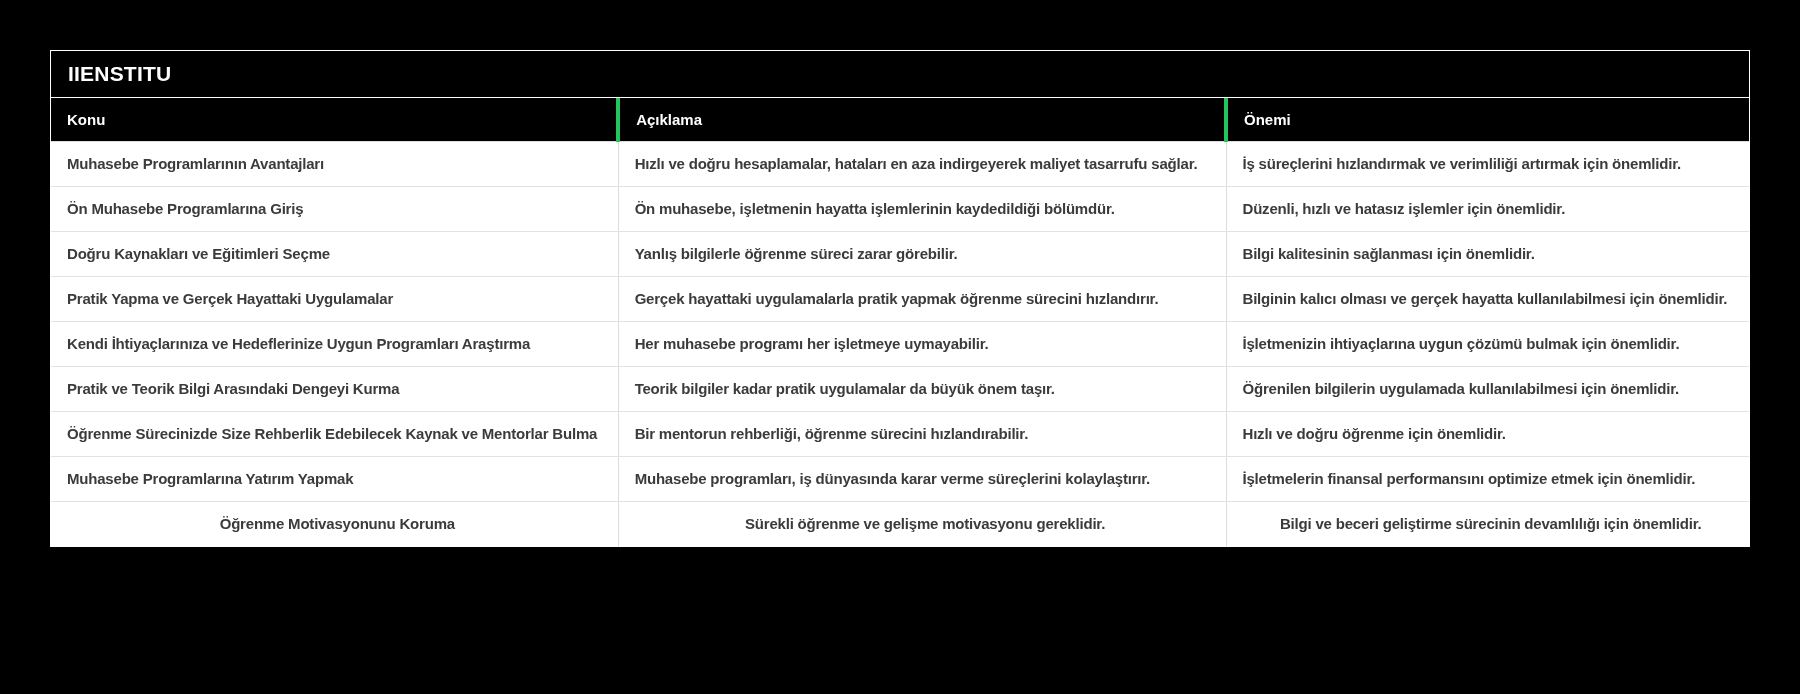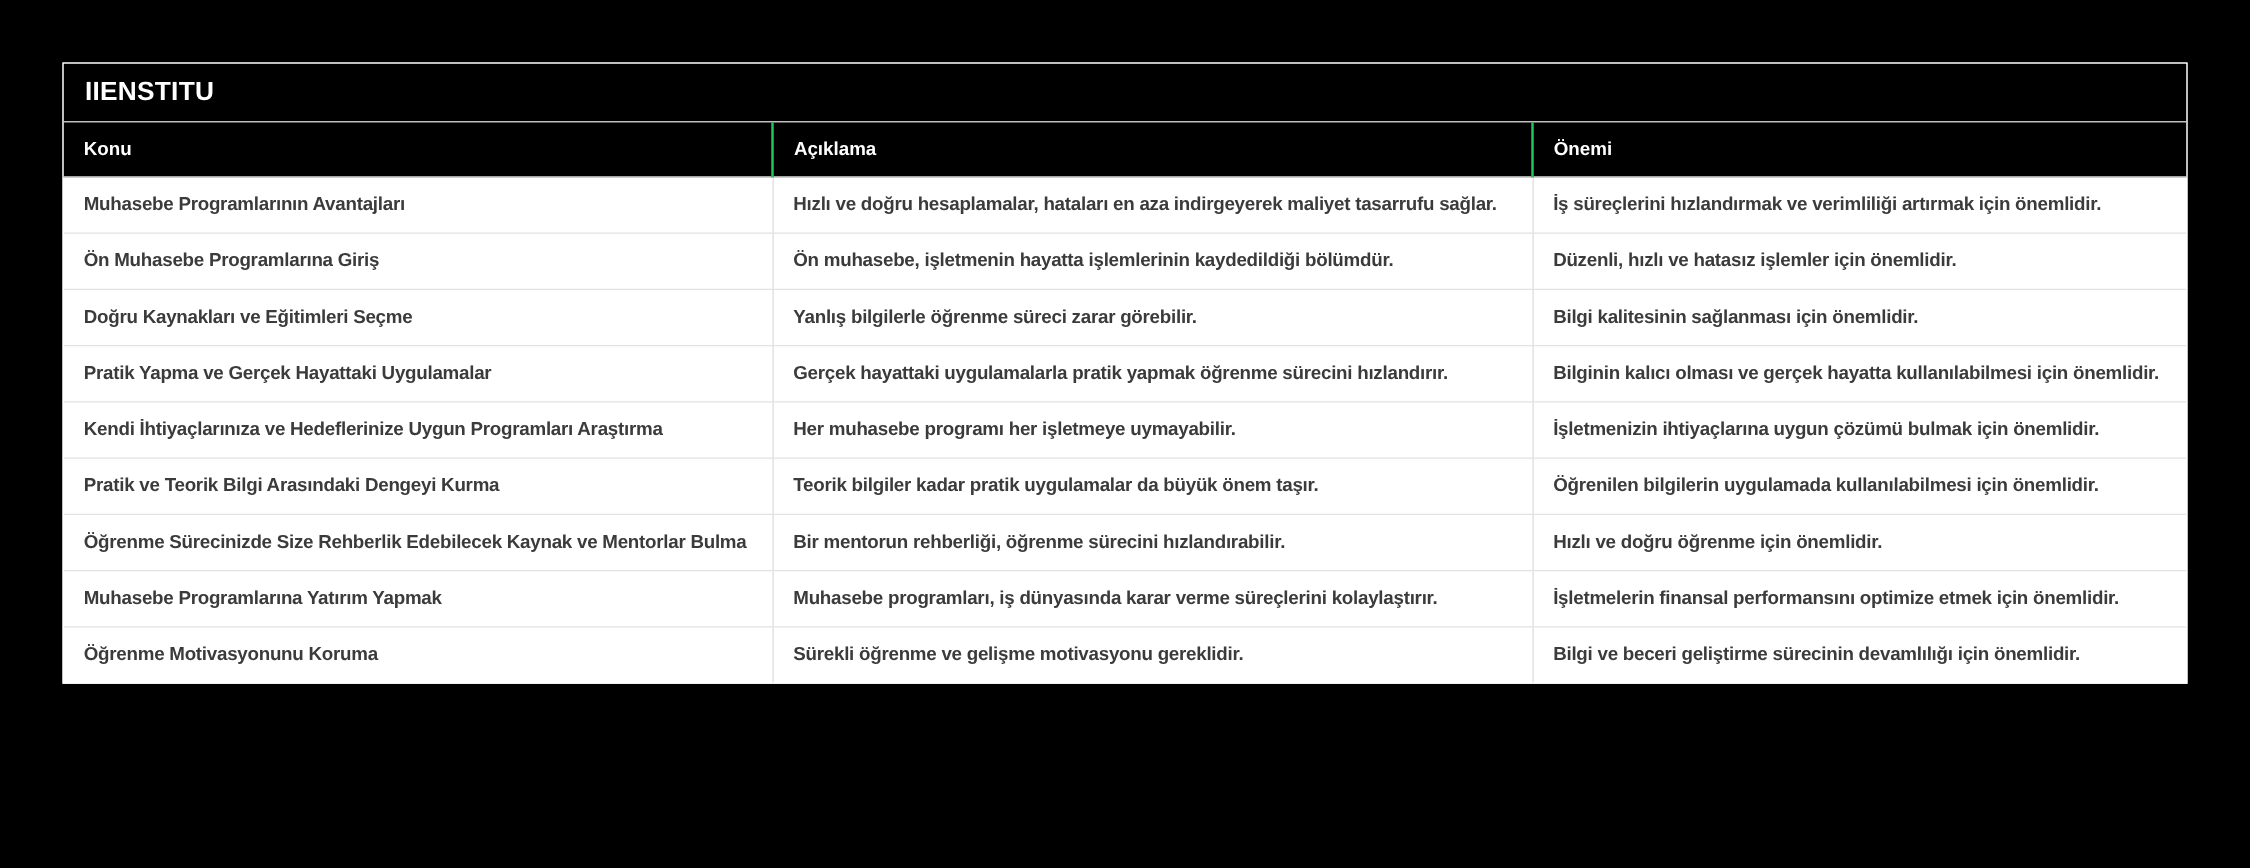--- a/index.html
+++ b/index.html
@@ -41,39 +41,39 @@
   col.c2 { width: 35.8%; }
   col.c3 { width: 30.8%; }
   table.data-table th {
     background: #000000;
     color: #ffffff;
     text-align: left;
     font-size: 15px;
     font-weight: 700;
     padding: 12px 16px;
     line-height: 19px;
-    border-right: 2px solid #22c55e;
+    border-right: 4px solid #22c55e;
     border-bottom: 1px solid #dddddd;
   }
   table.data-table th:last-child { border-right: none; }
   table.data-table td {
     background: #ffffff;
     color: #3b3b3b;
     font-size: 15px;
     letter-spacing: -0.2px;
     line-height: 20px;
     padding: 12px 10px 12px 16px;
     vertical-align: middle;
     border-right: 1px solid #dddddd;
     border-bottom: 1px solid #e2e2e2;
     word-wrap: break-word;
     font-weight: bold;
   }
   table.data-table td:last-child { border-right: none; }
-  table.data-table tr:last-child td { border-bottom: none; }
+  table.data-table tr:last-child td { border-bottom: none; text-align: center; }
 </style>
 </head>
 <body>
 
 <div class="panel">
   <div class="panel-caption">IIENSTITU</div>
 
   <table class="data-table">
     <colgroup>
       <col class="c1">

